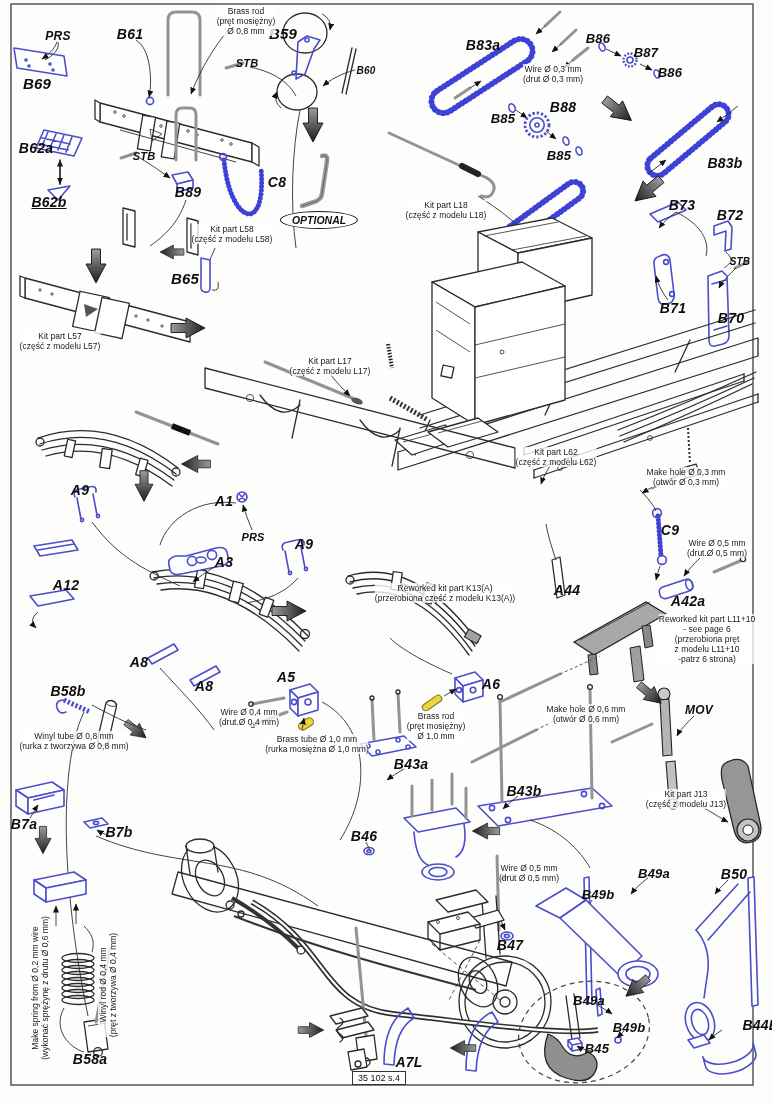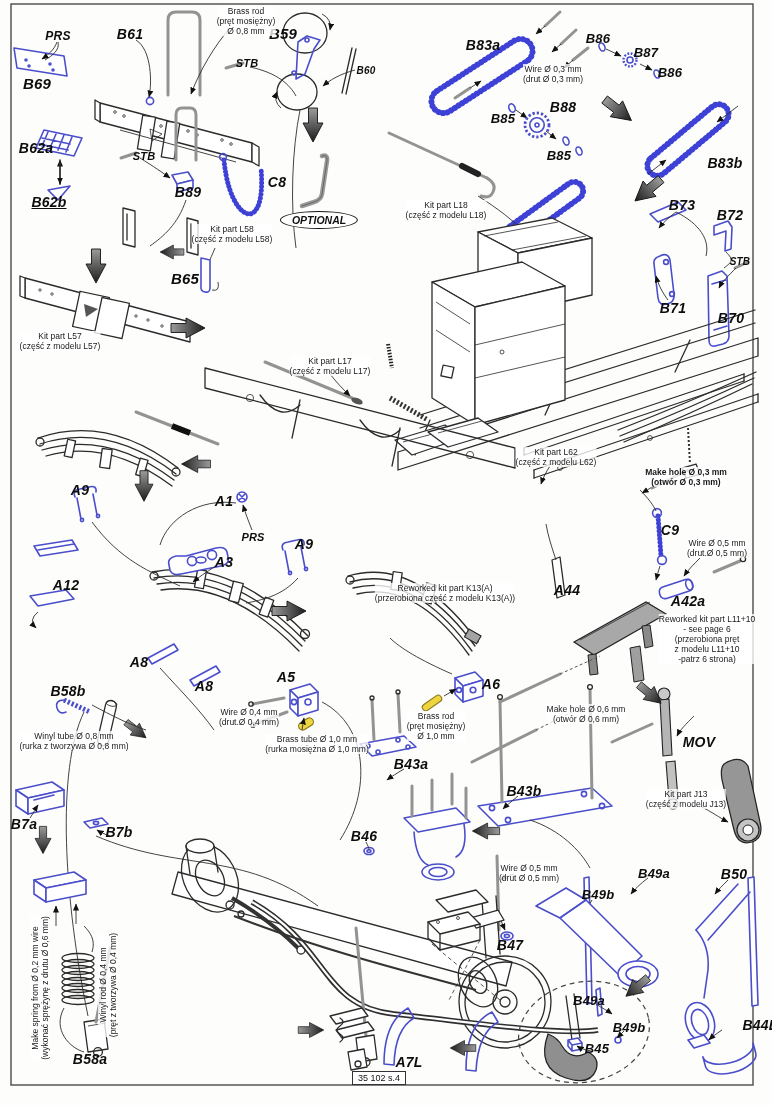--- a/index.html
+++ b/index.html
@@ -685,21 +685,21 @@
       <div class="plabel" style="left: 304px; top: 544px; font-size: 14px;">A9</div>
       <div class="plabel" style="left: 66px; top: 585px; font-size: 14px;">A12</div>
       <div class="plabel" style="left: 139px; top: 662px; font-size: 14px;">A8</div>
       <div class="plabel" style="left: 204px; top: 686px; font-size: 14px;">A8</div>
       <div class="plabel" style="left: 68px; top: 691px; font-size: 14px;">B58b</div>
       <div class="plabel" style="left: 286px; top: 677px; font-size: 14px;">A5</div>
       <div class="plabel" style="left: 491px; top: 684px; font-size: 14px;">A6</div>
       <div class="plabel" style="left: 670px; top: 530px; font-size: 14px;">C9</div>
       <div class="plabel" style="left: 567px; top: 590px; font-size: 14px;">A44</div>
       <div class="plabel" style="left: 688px; top: 601px; font-size: 14px;">A42a</div>
-      <div class="plabel" style="left: 699px; top: 710px; font-size: 14px; margin-top: 32px;">MOV</div>
+      <div class="plabel" style="left: 699px; top: 710px; font-size: 12px;">MOV</div>
       <div class="plabel" style="left: 24px; top: 824px; font-size: 14px;">B7a</div>
       <div class="plabel" style="left: 119px; top: 832px; font-size: 14px;">B7b</div>
       <div class="plabel" style="left: 364px; top: 836px; font-size: 14px;">B46</div>
       <div class="plabel" style="left: 411px; top: 764px; font-size: 14px;">B43a</div>
       <div class="plabel" style="left: 524px; top: 791px; font-size: 14px;">B43b</div>
       <div class="plabel" style="left: 654px; top: 873px; font-size: 13px;">B49a</div>
       <div class="plabel" style="left: 734px; top: 874px; font-size: 14px;">B50</div>
       <div class="plabel" style="left: 598px; top: 894px; font-size: 13px;">B49b</div>
       <div class="plabel" style="left: 510px; top: 945px; font-size: 14px;">B47</div>
       <div class="plabel" style="left: 589px; top: 1000px; font-size: 13px;">B49a</div>
@@ -730,21 +730,21 @@
         <div>(część z modelu L57)</div>
       </div>
       <div class="note" style="left: 330px; top: 366px;">
         <div>Kit part L17</div>
         <div>(część z modelu L17)</div>
       </div>
       <div class="note" style="left: 556px; top: 457px;">
         <div>Kit part L62</div>
         <div>(część z modelu L62)</div>
       </div>
-      <div class="note" style="left: 686px; top: 477px; font-weight: bold;">
+      <div class="note" style="left: 686px; top: 477px;">
         <div>Make hole Ø 0,3 mm</div>
         <div>(otwór Ø 0,3 mm)</div>
       </div>
       <div class="note" style="left: 717px; top: 548px;">
         <div>Wire Ø 0,5 mm</div>
         <div>(drut.Ø 0,5 mm)</div>
       </div>
       <div class="note" style="left: 445px; top: 593px;">
         <div>Reworked kit part K13(A)</div>
         <div>(przerobiona część z modelu K13(A))</div>

